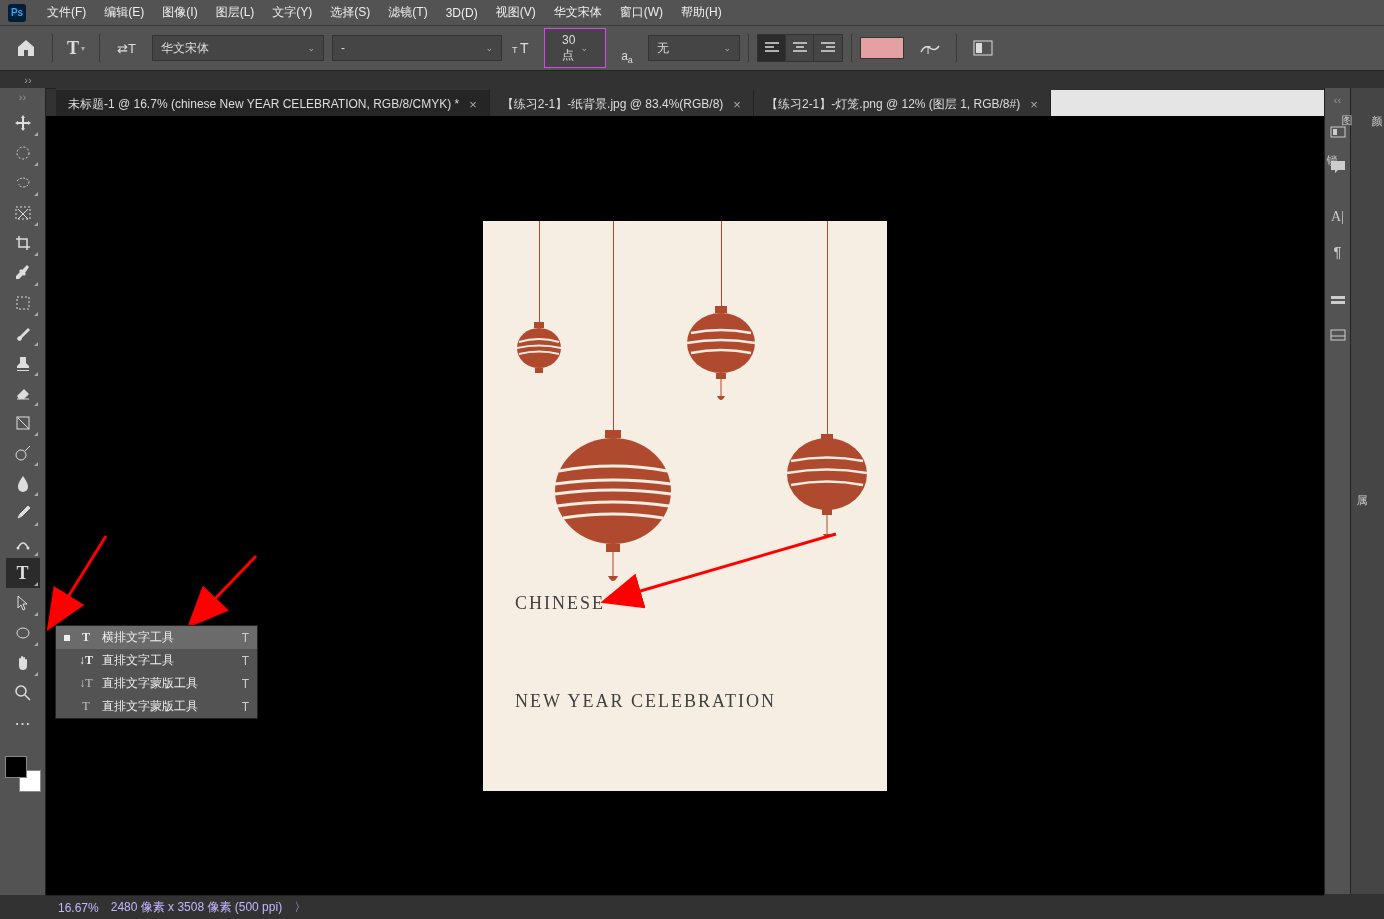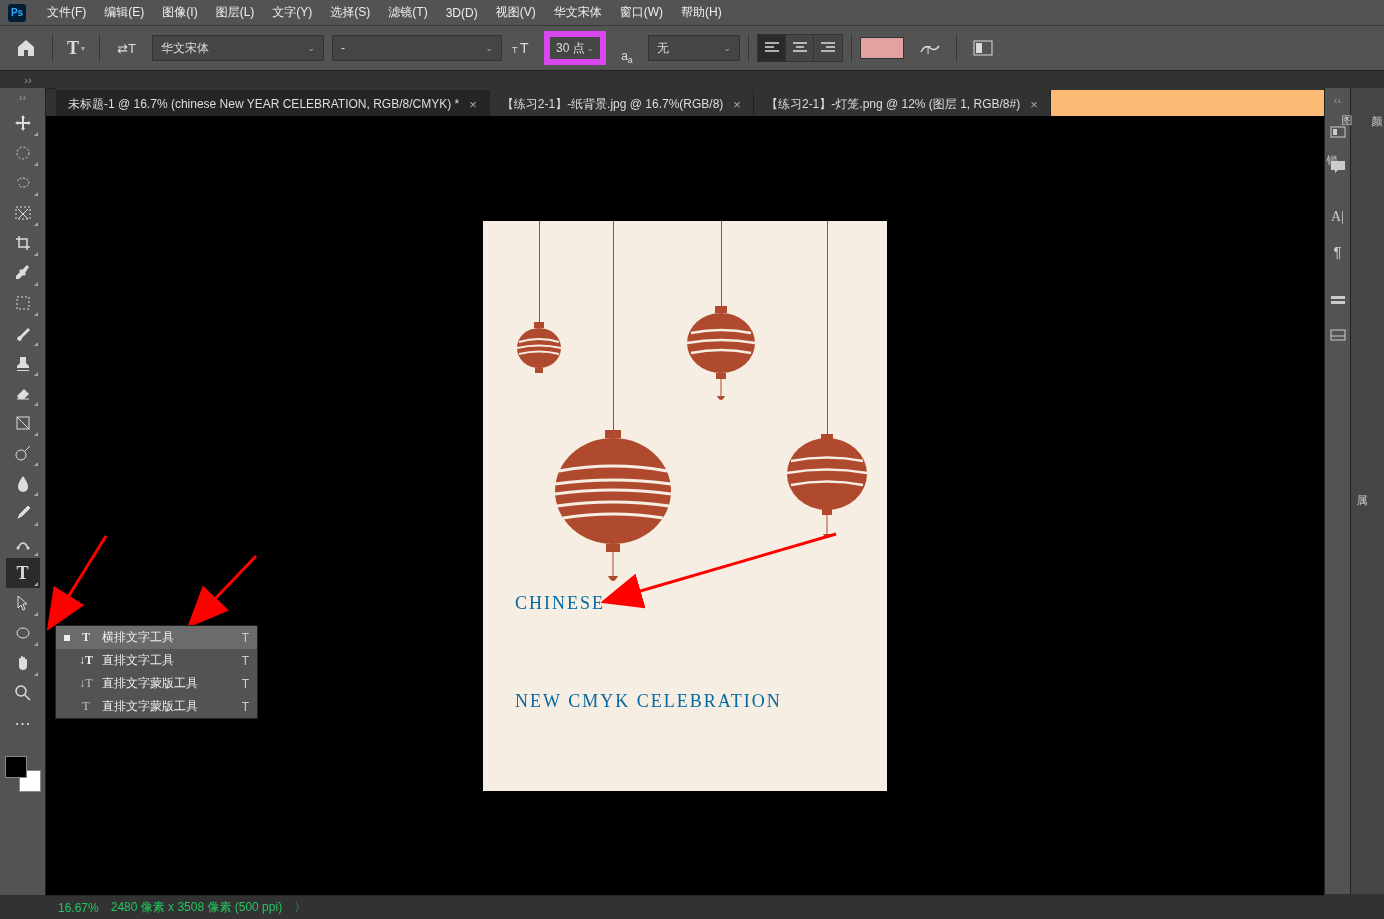--- a/index.html
+++ b/index.html
@@ -7,28 +7,28 @@
   
   .topbar { height: 25px; background: #535353; display: flex; align-items: center; padding: 0 8px; color: #eee; font-size: 12px; }
   .ps-logo { width: 18px; height: 18px; background: #001e36; color: #31a8ff; font-size: 10px; font-weight: bold; display: flex; align-items: center; justify-content: center; border-radius: 3px; margin-right: 12px; }
   .menu-item { padding: 0 9px; cursor: default; }
   
   .optbar { height: 46px; background: #535353; border-top: 1px solid #383838; border-bottom: 1px solid #222; display: flex; align-items: center; padding: 0 8px; gap: 8px; color: #ddd; font-size: 12px; }
   .opt-btn { width: 36px; height: 30px; display: flex; align-items: center; justify-content: center; cursor: default; }
   .opt-sep { width: 1px; height: 28px; background: #383838; }
   .opt-select { height: 26px; background: #454545; border: 1px solid #333; color: #ddd; padding: 0 8px; display: flex; align-items: center; position: relative; }
   .opt-select .arrow { margin-left: auto; font-size: 9px; color: #aaa; }
-  .opt-input { height: 34px; background: #454545; border: 6px solid #d946ef; color: #ddd; padding: 0 6px; display: flex; align-items: center; }
+  .opt-input { height: 40px; background: #454545; border: 1px solid #d946ef; color: #ddd; padding: 0 17px; display: flex; align-items: center; }
   .align-group { display: flex; border: 1px solid #333; }
   .align-btn { width: 28px; height: 26px; background: #454545; display: flex; align-items: center; justify-content: center; border-right: 1px solid #333; }
   .align-btn:last-child { border-right: none; }
   .align-btn.active { background: #2a2a2a; }
   .swatch { width: 44px; height: 22px; border: 1px solid #333; }
   
-  .tabbar { position: absolute; top: 90px; left: 56; right: 0; height: 28px; background: #fdba74; display: flex; border-bottom: 1px solid #222; }
+  .tabbar { position: absolute; top: 90px; left: 56; right: 0; height: 28px; background: #e5e5e5; display: flex; border-bottom: 1px solid #222; }
   .doc-tab { height: 28px; padding: 0 12px; display: flex; align-items: center; color: #ddd; font-size: 12px; background: #323232; border-right: 1px solid #222; }
   .doc-tab.active { background: #252525; }
   .doc-tab .close { margin-left: 10px; color: #aaa; font-size: 13px; }
   
   .tabbar-handle { position:absolute; left:0; top:71px; width:56px; height:18px; background:#323232; display:flex; align-items:center; justify-content:center; color:#999; font-size:11px; border-bottom:1px solid #222;}
   
   .toolbar { position: absolute; left: 0; top: 88px; width: 46px; bottom: 24px; background: #535353; border-right: 1px solid #222; display: flex; flex-direction: column; align-items: center; padding-top: 20px; }
   .tool { width: 34px; height: 30px; display: flex; align-items: center; justify-content: center; color: #ddd; cursor: default; position: relative; }
   .tool.active { background: #2b2b2b; }
   .tool .corner { position: absolute; right: 2px; bottom: 2px; width: 0; height: 0; border-left: 4px solid transparent; border-bottom: 4px solid #aaa; }
@@ -40,36 +40,36 @@
   .canvas-area { position: absolute; left: 46px; top: 116px; right: 60px; bottom: 24px; background: #000; display: flex; align-items: center; justify-content: center; }
   .canvas-doc { width: 404px; height: 570px; background: #f6eee2; position: relative; overflow: hidden; }
   
   .rightbar { position: absolute; right: 34px; top: 88px; width: 26px; bottom: 24px; background: #535353; border-left: 1px solid #222; display:flex; flex-direction:column; align-items:center; padding-top:6px;}
   .rightbar .handle{color:#999; font-size:11px; margin-bottom:10px;}
   .right-icon{width:22px; height:22px; margin:6px 0; display:flex; align-items:center; justify-content:center; color:#ccc;}
   
   .far-right { position: absolute; right:0; top:88px; width:34px; bottom:24px; background:#454545; border-left:1px solid #222; color:#ccc; font-size:11px; writing-mode: vertical-rl; padding-top:10px;}
   .far-right > div { padding: 8px 0; border-bottom:1px solid #333;}
   
-  .statusbar { position: absolute; left: 46px; right: 60px; bottom: 0; height: 24px; background: #323232; border-top: 1px solid #222; display: flex; align-items: center; padding: 0 12px; color: #22c55e; font-size: 12px; gap: 12px; }
+  .statusbar { position: absolute; left: 46px; right: 60px; bottom: 0; height: 24px; background: #323232; border-top: 1px solid #222; display: flex; align-items: center; padding: 0 12px; color: #c4b5fd; font-size: 12px; gap: 12px; }
   
   
   .flyout { position: absolute; left: 55px; top: 625px; width: 203px; background: #535353; border: 1px solid #222; box-shadow: 2px 2px 6px rgba(0,0,0,.5); }
   .fly-item { height: 23px; display: flex; align-items: center; padding: 0 8px; color: #eee; font-size: 12px; gap: 8px; }
   .fly-item.sel { background: #6b6b6b; }
   .fly-dot { width: 6px; height: 6px; background: #eee; flex-shrink: 0; }
   .fly-dot.hidden { visibility: hidden; }
   .fly-icon { width: 16px; text-align: center; flex-shrink: 0; }
   .fly-short { margin-left: auto; color: #ccc; }
   
   
   .arrow-annotation { position: absolute; pointer-events: none; }
   
   
-  .doc-text { position:absolute; font-family: Georgia, serif; color: #0369a1; letter-spacing: 2px; }
+  .doc-text { position:absolute; font-family: Georgia, serif; color: #404040; letter-spacing: 2px; }
   .lantern-string { position:absolute; width:1px; background:#b04a2f; top:0; }
   
   svg { display:block; }
 </style>
 </head>
 <body>
 
 <div class="topbar">
   <div class="ps-logo">Ps</div>
   <div class="menu-item">文件(F)</div>
@@ -164,21 +164,21 @@
 </div>
 
 <div class="tabbar-handle">››</div>
 
 <div class="tabbar" style="left:56px; right:60px;">
   <div class="doc-tab active">
     <span>未标题-1 @ 16.7% (chinese New YEAR CELEBRATION, RGB/8/CMYK) *</span>
     <span class="close">×</span>
   </div>
   <div class="doc-tab">
-    <span>【练习2-1】-纸背景.jpg @ 16.7%(RGB/8)</span>
+    <span>【练习2-1】-纸背景.jpg @ 83.4%(RGB/8)</span>
     <span class="close">×</span>
   </div>
   <div class="doc-tab">
     <span>【练习2-1】-灯笼.png @ 12% (图层 1, RGB/8#)</span>
     <span class="close">×</span>
   </div>
 </div>
 
 <div class="toolbar">
   <div style="color:#999;font-size:11px;position:absolute;top:3px;">››</div>
@@ -351,21 +351,21 @@
       <g transform="translate(344,218)">
         <rect x="-6" y="-5" width="12" height="7" fill="#b04a2f"></rect>
         <ellipse cx="0" cy="35" rx="40" ry="36" fill="#b04a2f"></ellipse>
         <path d="M-36 22 q36 -7 72 0 M-40 34 q40 -7 80 0 M-36 46 q36 -7 72 0" stroke="#f6eee2" stroke-width="2.5" fill="none"></path>
         <rect x="-5" y="70" width="10" height="6" fill="#b04a2f"></rect>
         <line x1="0" y1="76" x2="0" y2="95" stroke="#b04a2f"></line>
         <path d="M-4 95 q4 8 8 0 z" fill="#b04a2f"></path>
       </g>
     </svg>
     <div class="doc-text" style="left:32px; top:372px; font-size:18px;">CHINESE</div>
-    <div class="doc-text" style="left:32px; top:470px; font-size:18px;">NEW CMYK CELEBRATION</div>
+    <div class="doc-text" style="left:32px; top:470px; font-size:18px;">NEW YEAR CELEBRATION</div>
   </div>
 
   <svg class="arrow-annotation" style="left:0; top:0; width:100%; height:100%; position:absolute;">
     <defs>
       <marker id="ah" markerWidth="14" markerHeight="12" refX="12" refY="6" orient="auto">
         <path d="M0 0 L14 6 L0 12 z" fill="#ff0000"></path>
       </marker>
     </defs>
 
     <line x1="60" y1="420" x2="4" y2="510" stroke="#ff0000" stroke-width="3" marker-end="url(#ah)"></line>

